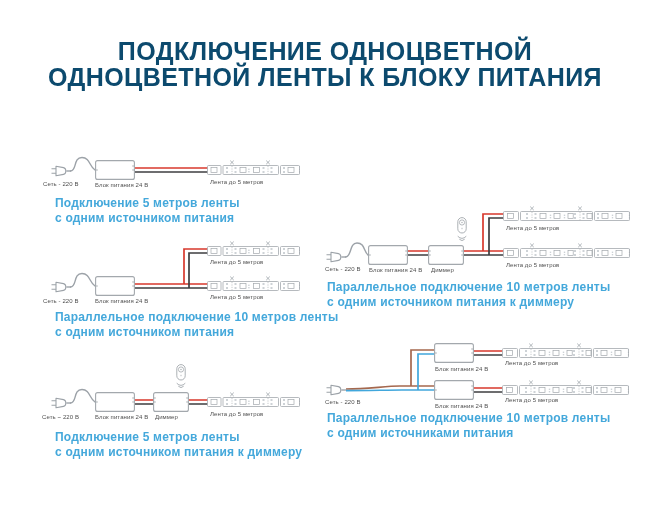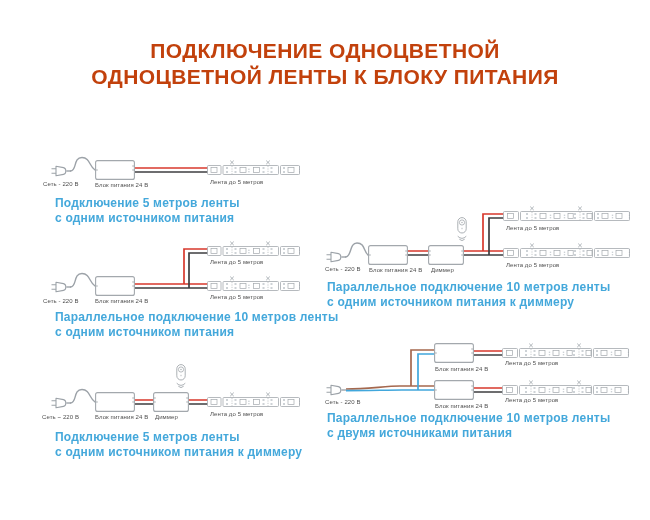--- a/index.html
+++ b/index.html
@@ -1,19 +1,19 @@
 <!DOCTYPE html>
 <html><head>
 <meta charset="utf-8">
 <style>
   html,body{margin:0;padding:0;background:#fff;}
   .stage{position:relative;width:650px;height:520px;background:#ffffff;overflow:hidden;
          font-family:"Liberation Sans",sans-serif;}
   .title{position:absolute;top:38px;left:0;width:100%;text-align:center;
-         font-size:21px;font-weight:700;color:#c2410c;line-height:26px;letter-spacing:.4px;}
+         font-size:25px;font-weight:700;color:#0c4a6e;line-height:26px;letter-spacing:.4px;}
   .lbl{position:absolute;font-size:6px;color:#4F4F4F;white-space:nowrap;letter-spacing:.1px;}
   .cap{position:absolute;font-size:12px;font-weight:600;color:#44A8DB;line-height:15px;
        white-space:nowrap;letter-spacing:.2px;}
   svg.art{position:absolute;left:0;top:0;}
   .wire{fill:none;stroke-width:1.7;stroke-linecap:butt;}
   .wr{stroke:#D8392D;} .wk{stroke:#3E3E40;} .wbr{stroke:#A5684E;} .wbl{stroke:#41A7DC;}
   .cord{fill:none;stroke:#9CA2A8;stroke-width:1.4;stroke-linecap:round;}
 </style>
 </head>
 <body>
@@ -204,16 +204,16 @@
     <div>с одним источником питания к диммеру</div>
   </div>
 
   <div class="lbl" style="left:505px;top:360px">Лента до 5 метров</div>
   <div class="lbl" style="left:435px;top:366px">Блок питания 24 В</div>
   <div class="lbl" style="left:325px;top:399px">Сеть - 220 В</div>
   <div class="lbl" style="left:505px;top:397px">Лента до 5 метров</div>
   <div class="lbl" style="left:435px;top:403px">Блок питания 24 В</div>
   <div class="cap" style="left:327px;top:411px">
     <div>Параллельное подключение 10 метров ленты</div>
-    <div>с двумя источниками питания</div>
+    <div>с одним источниками питания</div>
   </div>
 
 </div>
 
 </body></html>

